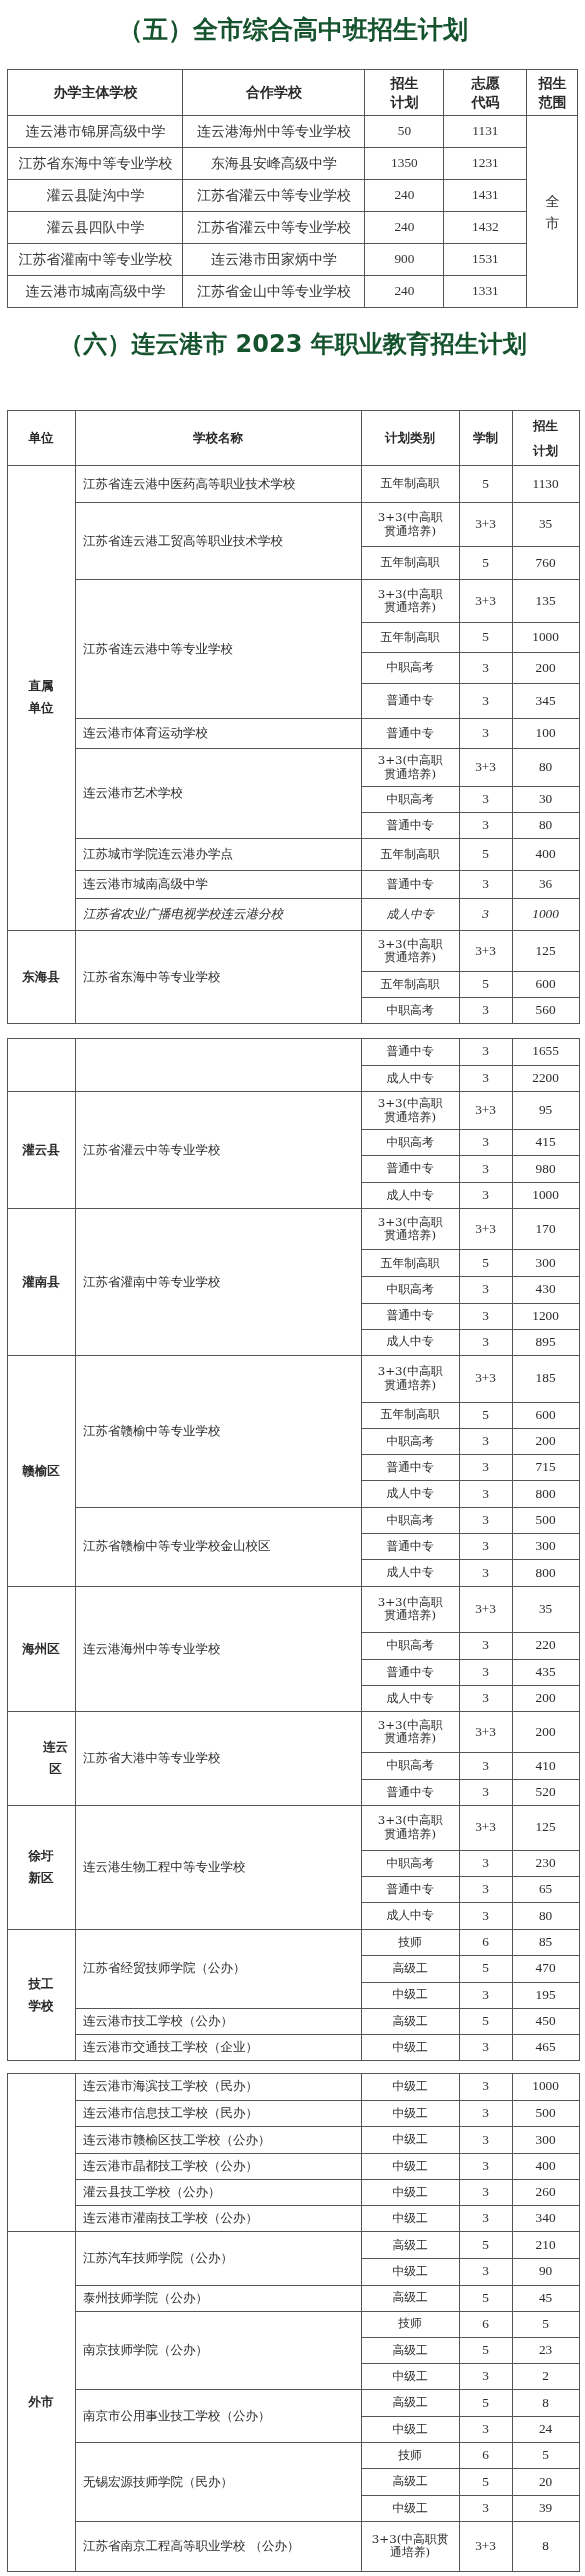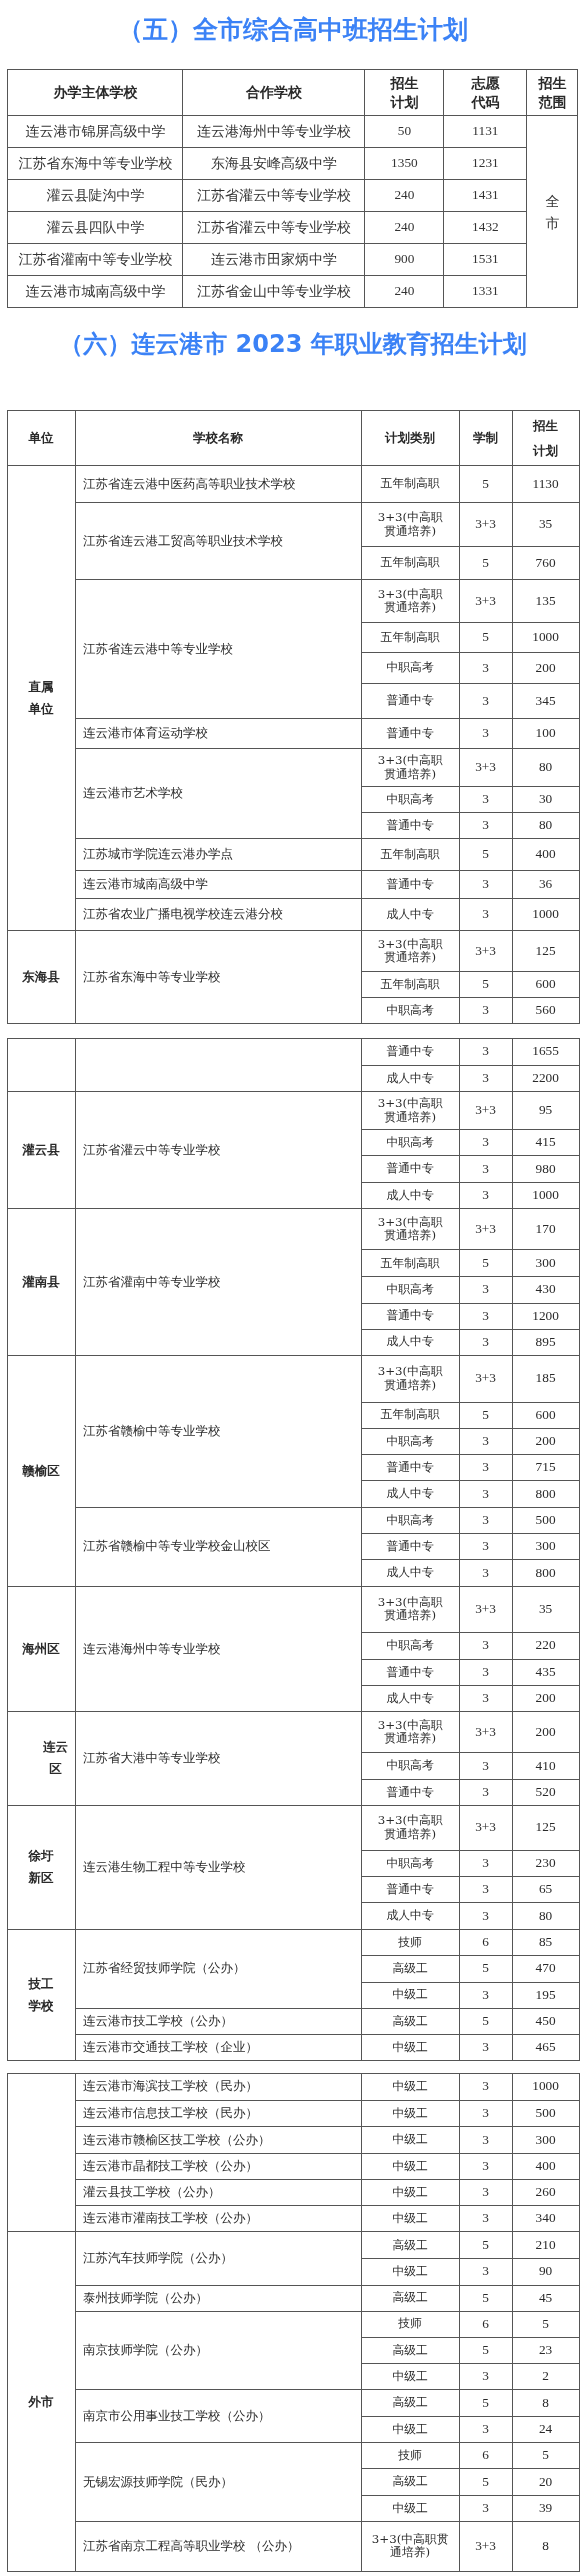--- a/index.html
+++ b/index.html
@@ -1,17 +1,17 @@
 <!DOCTYPE html>
 <html style="font-size:11.8px"><head>
 <meta charset="utf-8">
 <style>
   html,body{margin:0;padding:0;background:#ffffff;}
   body{width:586px;height:2576px;position:relative;overflow:hidden;font-family:"DejaVu Serif","Liberation Serif",serif;color:#2a2a2a;}
-  .title{position:absolute;left:0;width:586px;text-align:center;font-family:"DejaVu Sans","Liberation Sans",sans-serif;font-weight:bold;color:#3b82f6;}
+  .title{position:absolute;left:0;width:586px;text-align:center;font-family:"DejaVu Sans","Liberation Sans",sans-serif;font-weight:bold;color:#14532d;}
   .t1{top:13.3px;font-size:25px;}
   .t2{top:328px;font-size:24px;}
   table{position:absolute;border-collapse:collapse;table-layout:fixed;}
   td,th{border:1px solid #555;text-align:center;vertical-align:middle;padding:0 3px;font-weight:normal;font-size:12.5px;line-height:14.8px;overflow:hidden;}
   th{font-weight:bold;font-family:"DejaVu Sans","Liberation Sans",sans-serif;font-size:12.5px;}
   .tbl1{left:7.4px;top:69px;width:570px;}
   .tbl1 td{font-size:14px;color:#333;}
   .tbl1 th{font-size:14px;}
   .tbl2{left:6.6px;width:572px;}
   td.school{text-align:left;padding-left:7.4px;}
@@ -100,21 +100,21 @@
       <tbody>
         <tr style="height: 55px;">
           <th style="white-space: pre-line; line-height: 14.8px;">单位</th>
           <th style="white-space: pre-line; line-height: 14.8px;">学校名称</th>
           <th style="white-space: pre-line; line-height: 14.8px;">计划类别</th>
           <th style="white-space: pre-line; line-height: 14.8px;">学制</th>
           <th style="white-space: pre-line; line-height: 25px;">招生
 计划</th>
         </tr>
         <tr style="height: 37px;">
-          <td class="unit" rowspan="14" style="white-space: pre-line; line-height: 22px;">直属
+          <td class="unit" rowspan="14" style="white-space: pre-line; line-height: 22px; font-family: Liberation Mono, monospace;">直属
 单位</td>
           <td class="school" rowspan="1">江苏省连云港中医药高等职业技术学校</td>
           <td class="type" style="white-space: pre-line;">五年制高职</td>
           <td class="num">5</td>
           <td class="num">1130</td>
         </tr>
         <tr style="height: 44px;">
           <td class="school" rowspan="2">江苏省连云港工贸高等职业技术学校</td>
           <td class="type" style="white-space: pre-line;">3+3(中高职
 贯通培养)</td>
@@ -176,21 +176,21 @@
           <td class="type" style="white-space: pre-line;">五年制高职</td>
           <td class="num">5</td>
           <td class="num">400</td>
         </tr>
         <tr style="height: 28px;">
           <td class="school" rowspan="1">连云港市城南高级中学</td>
           <td class="type" style="white-space: pre-line;">普通中专</td>
           <td class="num">3</td>
           <td class="num">36</td>
         </tr>
-        <tr style="height: 32px;">
+        <tr style="height: 32px; font-style: italic;">
           <td class="school" rowspan="1">江苏省农业广播电视学校连云港分校</td>
           <td class="type" style="white-space: pre-line;">成人中专</td>
           <td class="num">3</td>
           <td class="num">1000</td>
         </tr>
         <tr style="height: 41px;">
           <td class="unit" rowspan="3" style="white-space: pre-line; line-height: 22px;">东海县</td>
           <td class="school" rowspan="3">江苏省东海中等专业学校</td>
           <td class="type" style="white-space: pre-line;">3+3(中高职
 贯通培养)</td>

